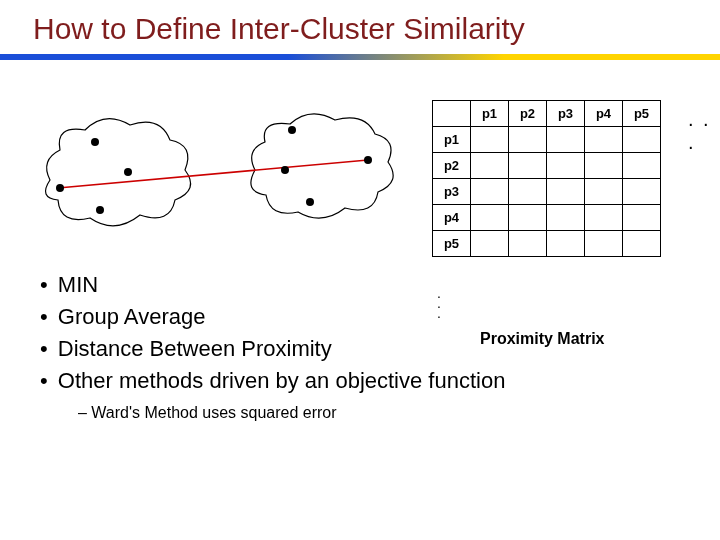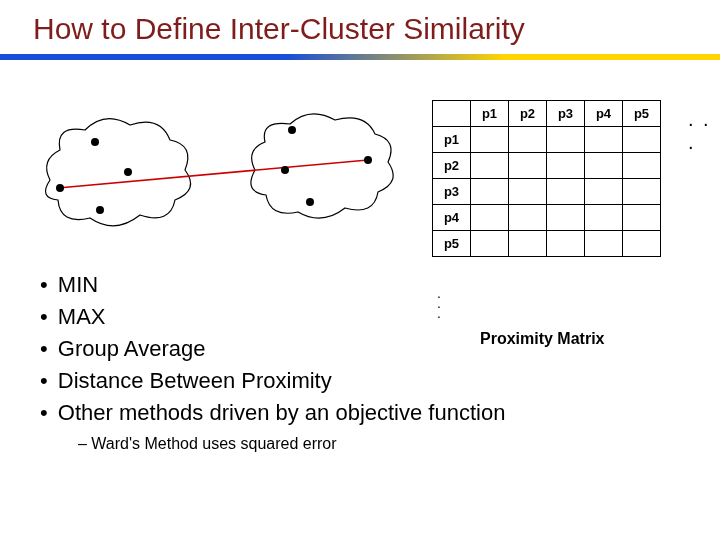--- a/index.html
+++ b/index.html
@@ -197,21 +197,20 @@
   <div>.</div>
   <div>.</div>
   <div>.</div>
 </div>
 
 <div class="matrix-caption">Proximity Matrix</div>
 
 <div class="bullets">
   <ul class="main">
     <li>MIN</li>
-    <li>MAX</li>
     <li>Group Average</li>
     <li>Distance Between Proximity</li>
     <li>Other methods driven by an objective function</li>
   </ul>
   <ul class="sub">
     <li>Ward's Method uses squared error</li>
   </ul>
 </div>
 
 </body></html>

